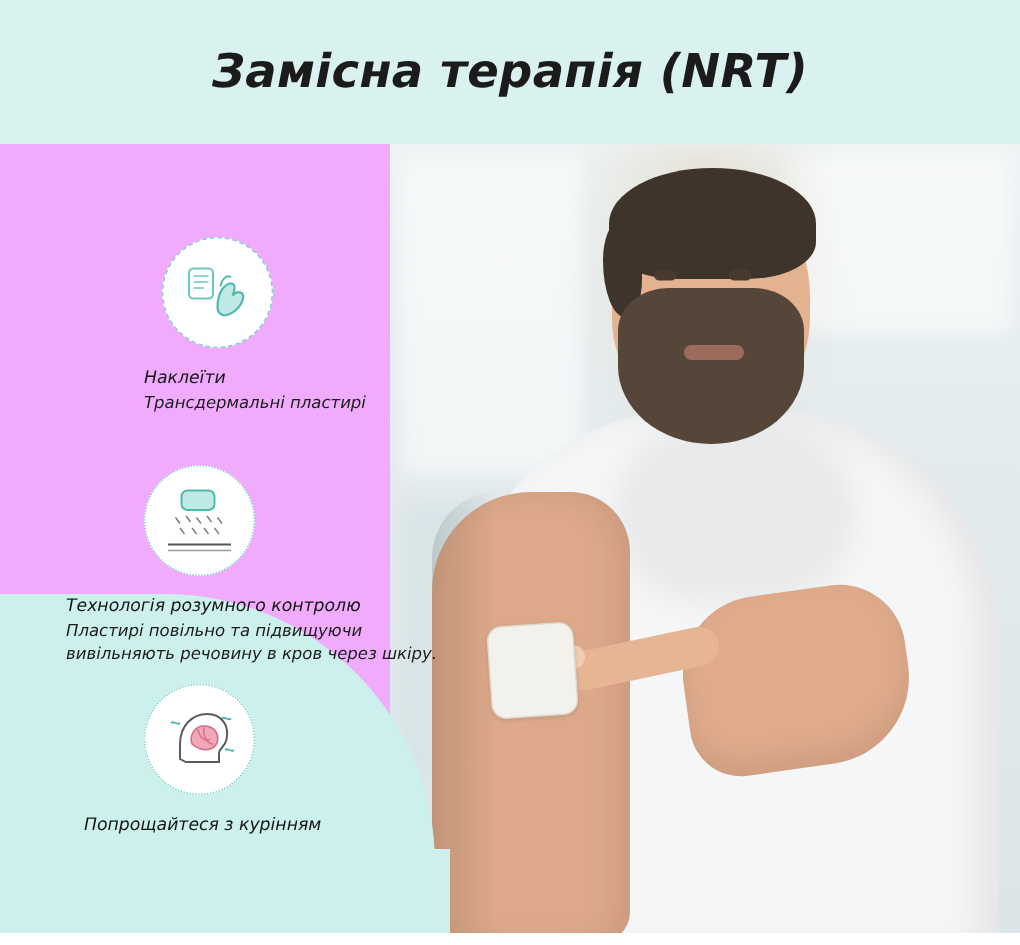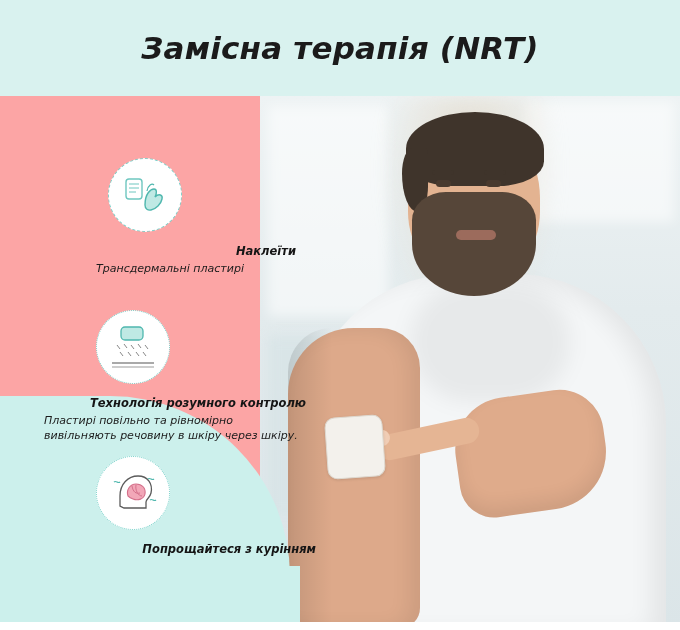--- a/index.html
+++ b/index.html
@@ -10,21 +10,21 @@
   body {
     width: 680px;
     height: 630px;
     font-family: "Liberation Sans", sans-serif;
     overflow: hidden;
   }
   .poster {
     position: relative;
     width: 680px;
     height: 630px;
-    background: #fca5a5;
+    background: #f0abfc;
     overflow: hidden;
   }
 
   
   .header {
     position: absolute;
     left: 0;
     top: 0;
     width: 680px;
     height: 96px;
@@ -254,26 +254,25 @@
   .icon-circle.dotted-line {
     border-style: dotted;
   }
 
   .block-text {
     margin-top: 10px;
   }
   .block-title {
     font-family: "DejaVu Sans", sans-serif;
     font-size: 11.5px;
-    font-weight: bold;
+    font-weight: normal;
     font-style: italic;
     color: #151515;
     line-height: 1.35;
     margin: 0 0 1px 0;
-    text-align: right;
   }
   .block-body {
     font-family: "DejaVu Sans", sans-serif;
     font-size: 11px;
     font-style: italic;
     color: #1b1b1b;
     line-height: 1.38;
     margin: 0;
   }
 
@@ -370,21 +369,21 @@
             <line x1="21" y1="31" x2="24" y2="35"></line>
             <line x1="29" y1="31" x2="32" y2="35"></line>
             <line x1="36" y1="31" x2="39" y2="35"></line>
           </g>
           <line x1="5" y1="42" x2="47" y2="42" stroke="#555" stroke-width="1.2"></line>
           <line x1="5" y1="46" x2="47" y2="46" stroke="#9b9b9b" stroke-width="1"></line>
         </svg>
       </div>
       <div class="block-text">
         <p class="block-title">Технологія розумного контролю</p>
-        <p class="block-body">Пластирі повільно та рівномірно вивільняють речовину в шкіру через шкіру.</p>
+        <p class="block-body">Пластирі повільно та підвищуючи вивільняють речовину в кров через шкіру.</p>
       </div>
     </div>
 
     <div class="block" id="block-3">
       <div class="icon-circle dotted-line">
         <svg width="54" height="54" viewBox="0 0 54 54" aria-hidden="true">
           <path d="M14 40 L14 30 C14 18, 22 10, 32 10 C42 10, 47 18, 45 27 C44 32, 40 33, 40 36 L40 42 L18 42 Z" fill="none" stroke="#5b5b5b" stroke-width="1.3"></path>
           <path d="M22 30 C20 24, 24 18, 30 18 C36 18, 40 22, 39 28 C38 33, 32 35, 27 33 C24 32, 23 31, 22 30 Z" fill="#f2a7b8" stroke="#d4708b" stroke-width="1.1"></path>
           <path d="M26 20 C27 26, 30 28, 34 27" fill="none" stroke="#d4708b" stroke-width="1"></path>
           <path d="M30 19 C29 24, 32 30, 36 30" fill="none" stroke="#d4708b" stroke-width="1"></path>

